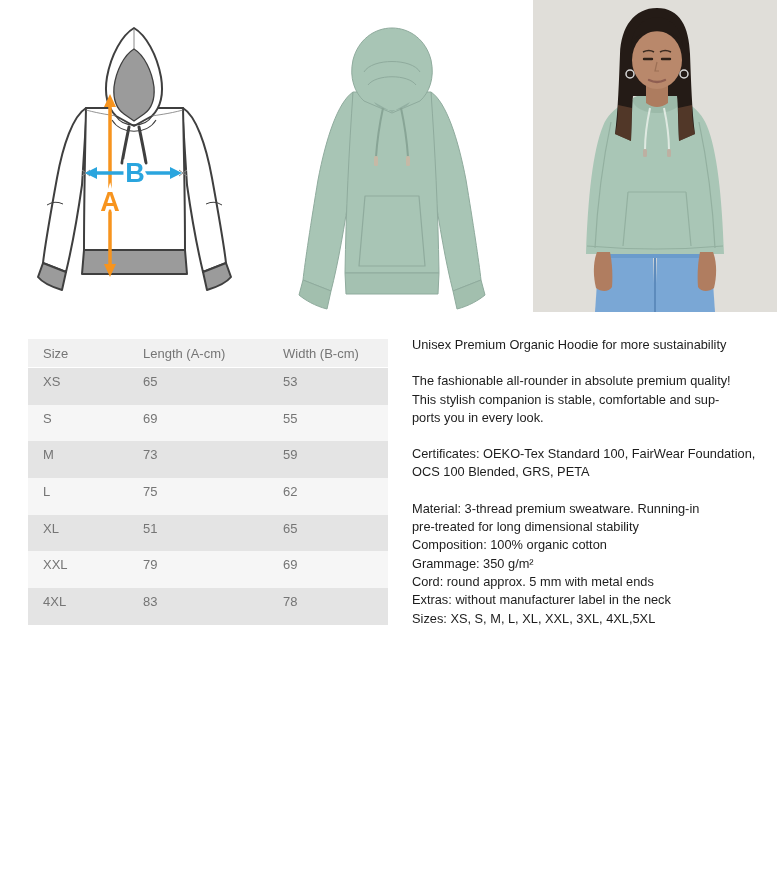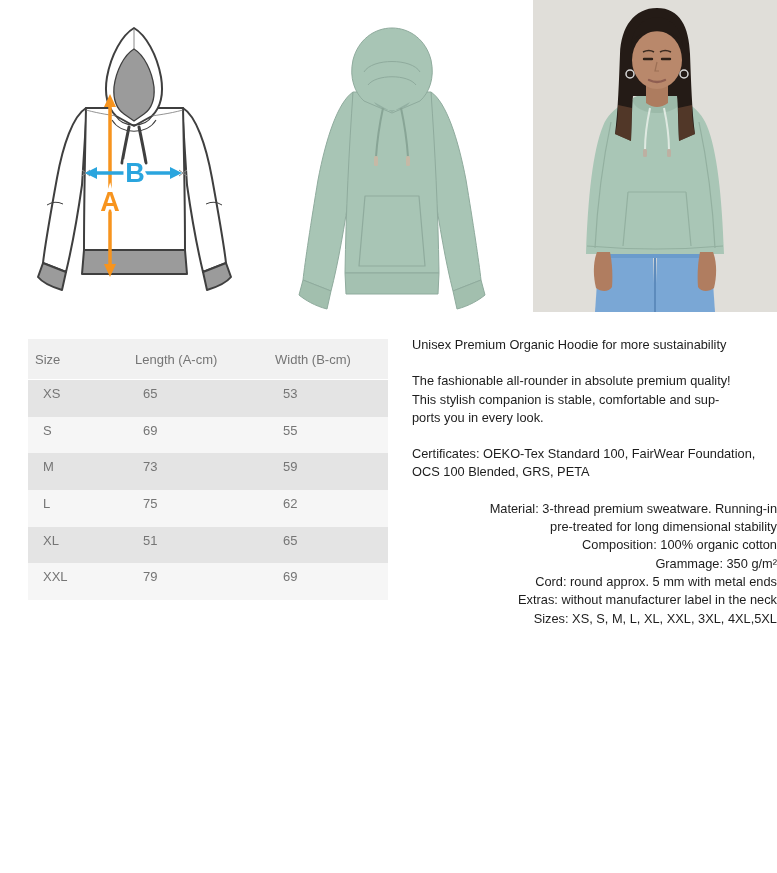--- a/index.html
+++ b/index.html
@@ -14,40 +14,40 @@
   #model-box{left:533px;top:0;width:244px;height:312px;}
   .img-box svg{display:block;width:100%;height:100%;}
   
   .size-table{
     position:absolute;left:28px;top:339px;width:360px;
     border-collapse:collapse;table-layout:fixed;
     font-size:13px;color:#757575;
   }
   .size-table th{
     font-weight:normal;text-align:left;background:#f1f1f1;
-    height:40px;padding:0 0 0 7px;border-bottom:1px solid #ffffff;
+    height:28px;padding:0 0 0 15px;border-bottom:1px solid #ffffff;
   }
   .size-table td{height:26.7px;padding:0 0 10px 15px;}
   .size-table col.c1{width:100px;}
   .size-table col.c2{width:140px;}
   .size-table col.c3{width:120px;}
   .size-table tbody tr:nth-child(odd){background:#e4e4e4;}
   .size-table tbody tr:nth-child(even){background:#f6f6f6;}
   
   .tolerance{
     position:absolute;left:25px;top:629px;
     font-size:14px;color:#1e1e1e;
   }
   
   .description{
     position:absolute;left:412px;top:336px;width:365px;
     font-size:12.8px;line-height:18.3px;color:#1d1d1d;
   }
   .description p{margin:0 0 18px 0;white-space:pre-line;}
-  .description p:last-child{margin-bottom:0;text-align:right;}
+  .description p:last-child{margin-bottom:0;}
 </style>
 </head>
 <body>
 
 <div class="canvas">
 
   <div class="img-box" id="diagram-box">
     <svg viewBox="0 0 200 280">
 
       <path d="M53,95 C40,103 30,132 24,165 C18,198 12,232 10,250 L33,259 C39,234 45,200 49,172 L53,108 Z" fill="#ffffff" stroke="#3f3f3f" stroke-width="2" stroke-linejoin="round"></path>
@@ -200,20 +200,25 @@
       </tr>
       <tr>
         <td>XL</td>
         <td>51</td>
         <td>65</td>
       </tr>
       <tr>
         <td>XXL</td>
         <td>79</td>
         <td>69</td>
+      </tr>
+      <tr>
+        <td>4XL</td>
+        <td>83</td>
+        <td>78</td>
       </tr>
     </tbody>
   </table>
 
 
   <div class="description">
     <p>Unisex Premium Organic Hoodie for more sustainability</p>
     <p>The fashionable all-rounder in absolute premium quality!
 This stylish companion is stable, comfortable and sup-
 ports you in every look.</p>

